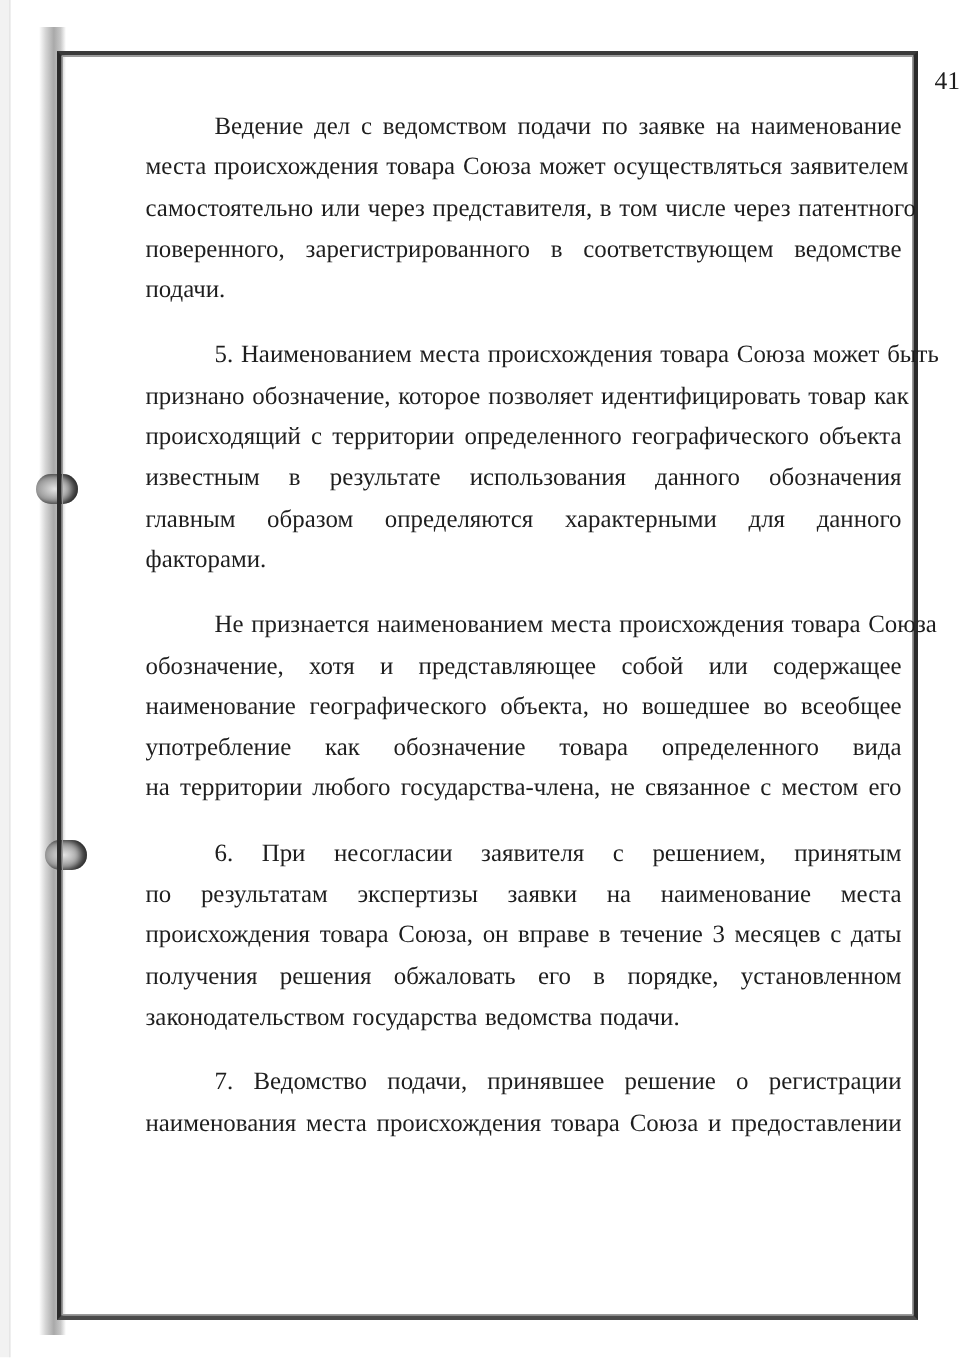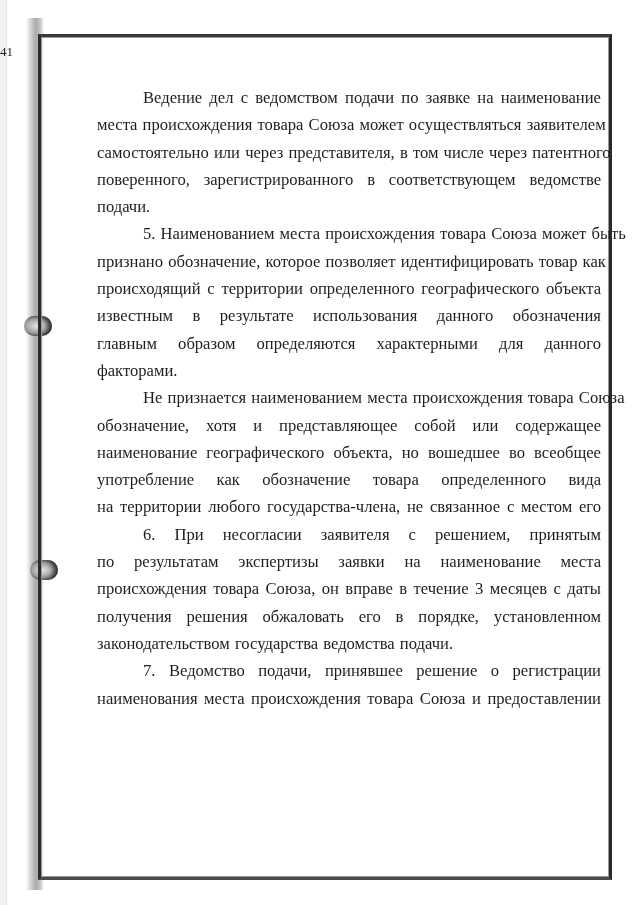--- a/index.html
+++ b/index.html
@@ -49,29 +49,29 @@
       width: 574px; height: 846px;
       border-top: 3px solid #3a3a3a;
       border-left: 3px solid #2a2a2a;
       border-right: 3px solid #2a2a2a;
       border-bottom: 3px solid #4a4a4a;
       box-sizing: border-box;
       box-shadow: inset 1px 1px 0 #9a9a9a, inset -1px -1px 0 #9a9a9a;
     }
     .page-number {
       position: absolute;
-      left: 0; right: 0;
+      left: 16px; right: 0;
       top: 44px;
-      text-align: left;
-      font-size: 13px;
+      text-align: right;
+      font-size: 17px;
     }
     .content {
       position: absolute;
       left: 97px;
-      top: 84px;
+      top: 70px;
       width: 504px;
     }
     .para {
       margin: 0;
       font-size: 16.6px;
       line-height: 27.3px;
       text-align: justify;
       text-align-last: left;
       word-spacing: 1px;
     }
@@ -81,21 +81,21 @@
       text-align-last: justify;
       white-space: nowrap;
     }
     .para .line.last {
       text-align-last: left;
     }
     .para .line.indent {
       padding-left: 46px;
     }
     .para + .para {
-      margin-top: 0;
+      margin-top: 16px;
       font-family: Liberation Serif, serif;
     }
   </style>
 </head>
 <body>
 
 <div class="left-edge"></div>
 <div class="binding-strip"></div>
 <div class="binding-hole hole-1"></div>
 <div class="binding-hole hole-2"></div>

